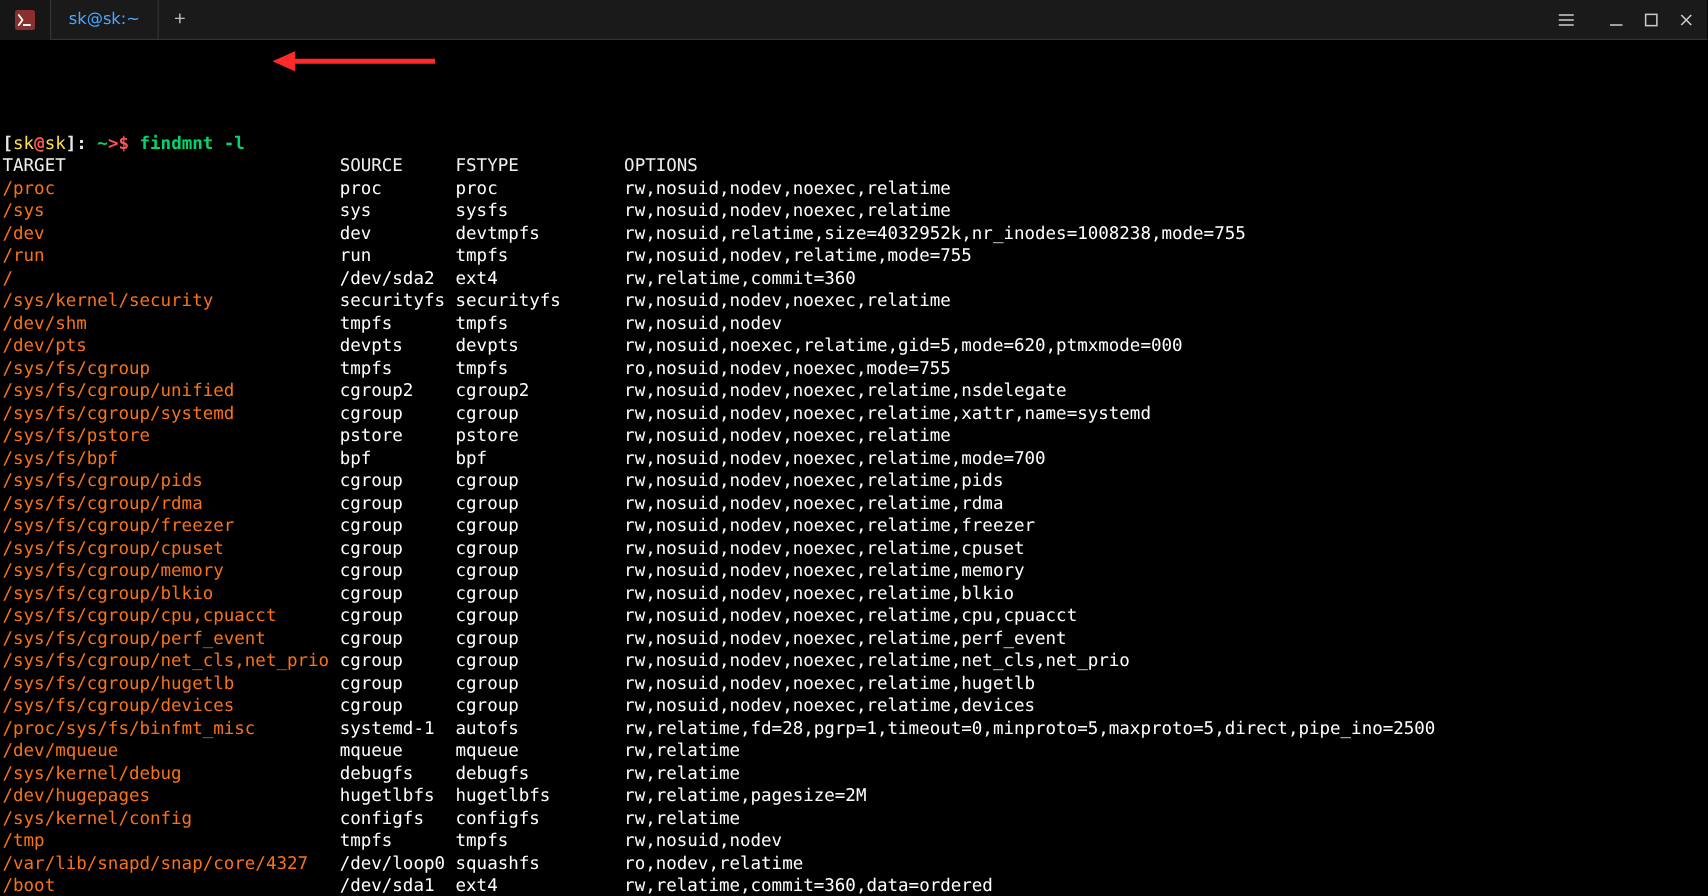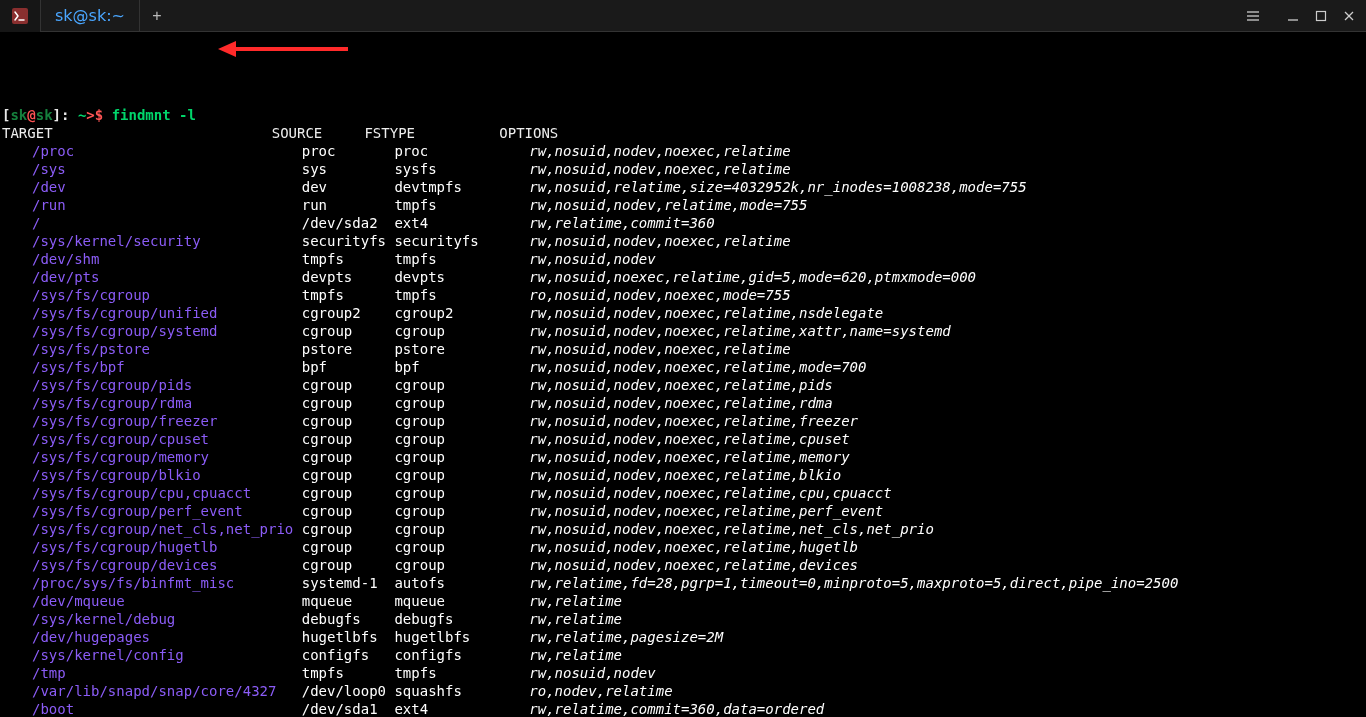--- a/index.html
+++ b/index.html
@@ -20,21 +20,21 @@
     border-bottom: 1px solid #333;
     position: relative;
   }
   .tab {
     display: flex;
     align-items: center;
     height: 32px;
     padding: 0 14px;
     color: #4aa6ff;
     font-family: "DejaVu Sans", sans-serif;
-    font-size: 16px;
+    font-size: 13px;
     border-right: 1px solid #333;
     gap: 8px;
   }
   .tab.icononly { padding: 0 12px; background:#161616; border-right:1px solid #333; }
   .tab-icon {
     width: 16px; height: 16px;
     display:flex; align-items:center; justify-content:center;
   }
   .plus-tab {
     width: 34px; height:32px;
@@ -57,28 +57,28 @@
   }
 
   .terminal {
     padding: 2px 2px;
     white-space: pre;
     line-height: 18px;
     letter-spacing: 0px;
     position: relative;
   }
   .line { height:18px; }
-  .b  { color:#15803d; font-weight:bold; }   
+  .b  { color:#fde047; font-weight:normal; }   
   .g  { color:#00d66b; font-weight:bold; }   
   .r  { color:#ff5454; font-weight:bold; }   
   .w  { color:#e8e8e8; font-weight:bold; }   
-  .c1 { color:#8b5cf6;margin-left:30px; }       
+  .c1 { color:#f97316; }       
   .c2 { color:#ffffff; }       
   .c3 { color:#ffffff; }       
-  .c4 { color:#ffffff;font-style:italic; }       
+  .c4 { color:#ffffff; }       
   .hdr { color:#eeeeee; font-weight:normal; }
 
   .arrow {
     position:absolute;
     left:218px; top:7px;
     width:130px; height:20px;
   }
 </style>
 </head>
 <body>

